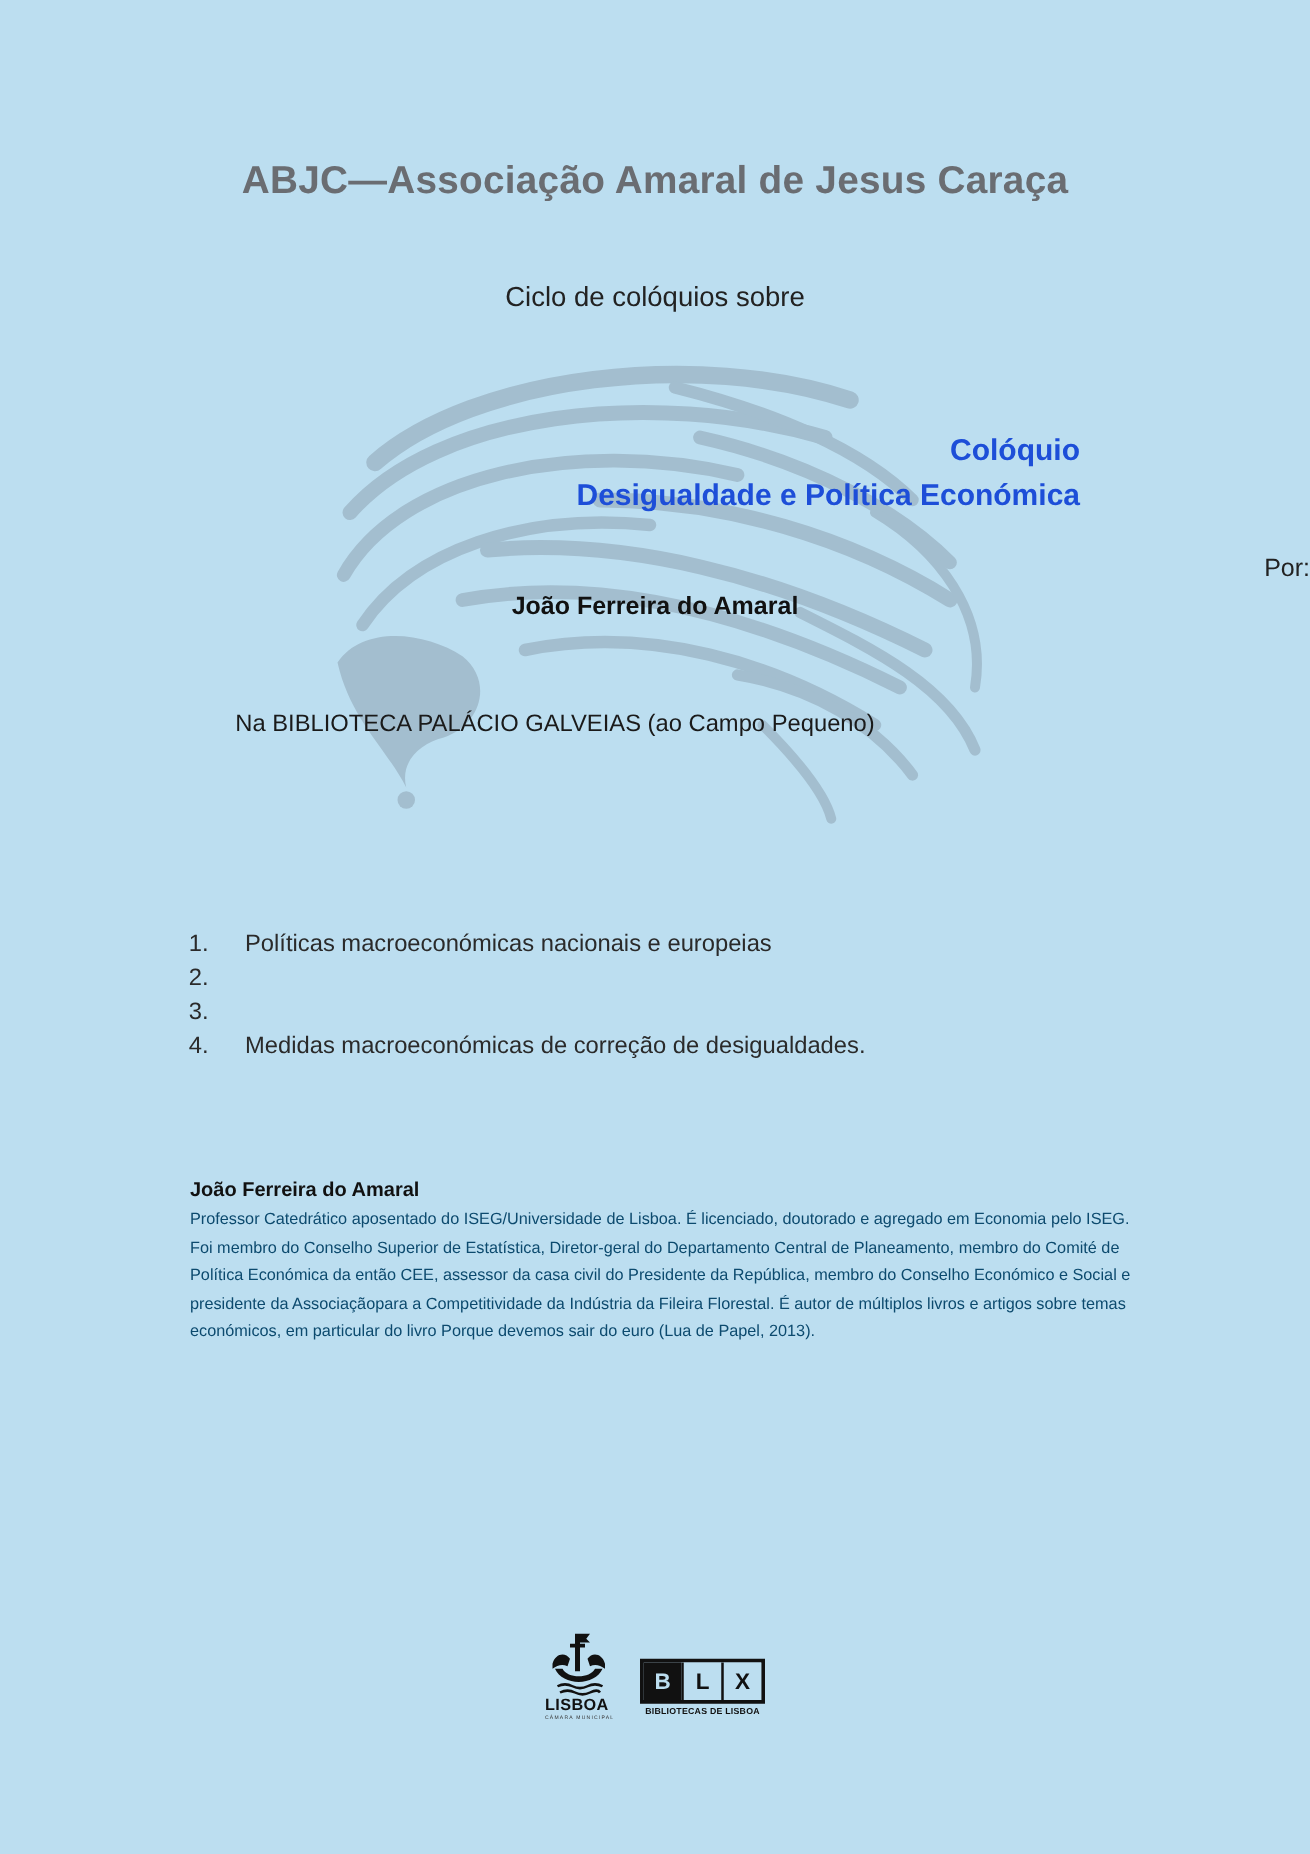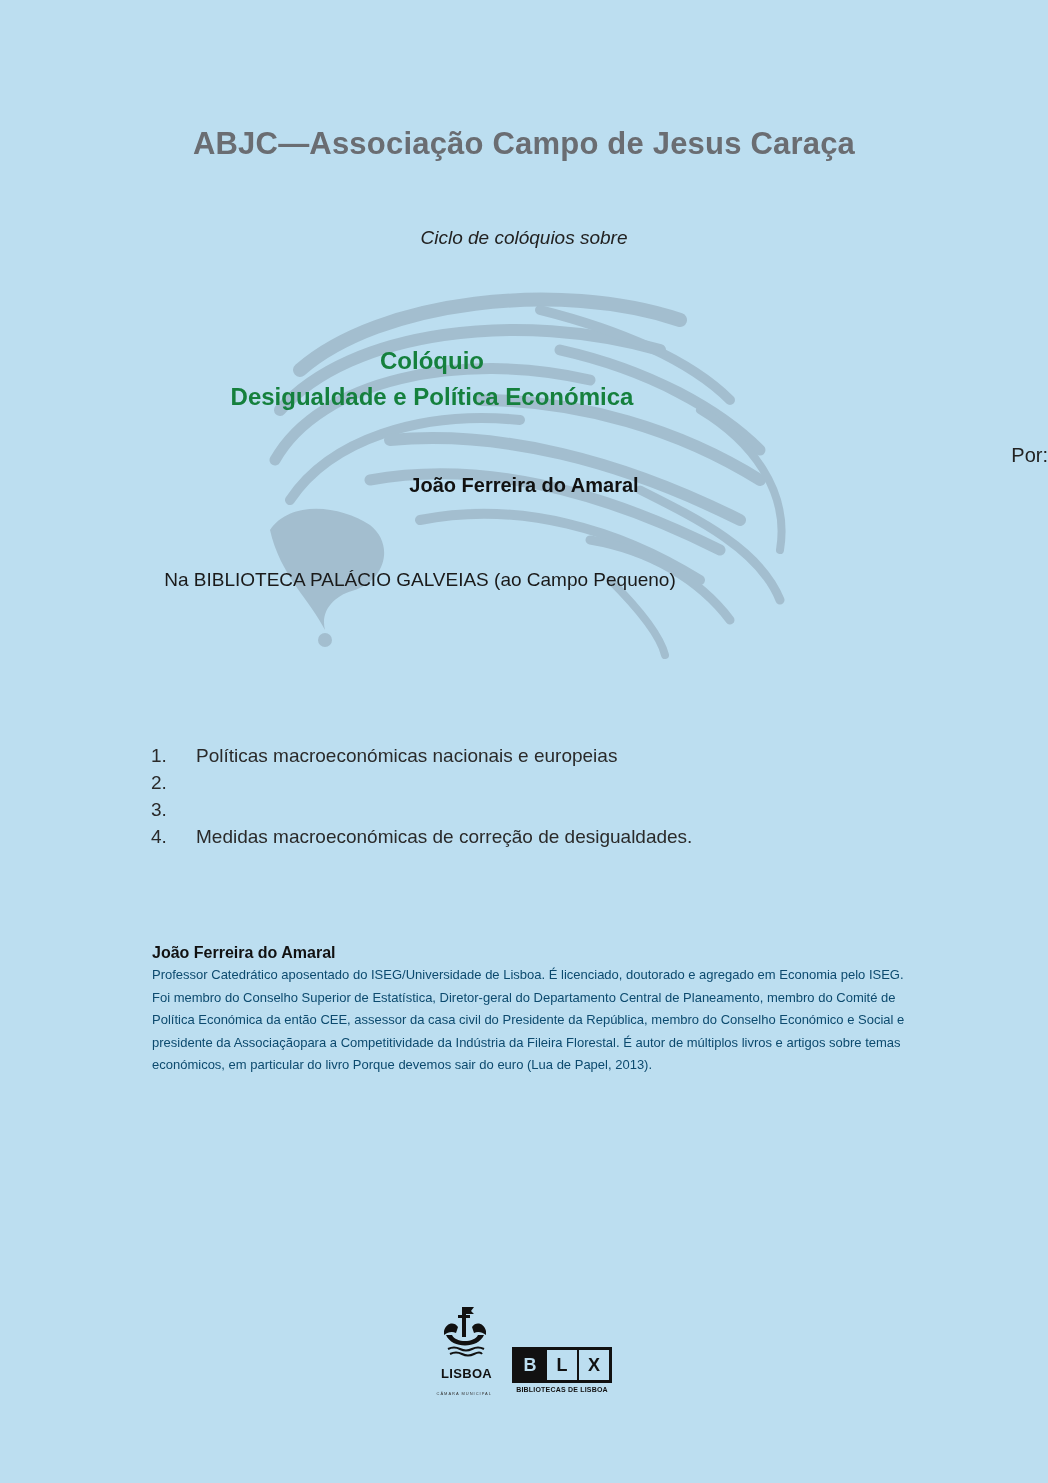--- a/index.html
+++ b/index.html
@@ -5,34 +5,34 @@
   html, body { margin:0; padding:0; }
   body {
     width:1048px; height:1483px; background:#bcdef0; position:relative; overflow:hidden;
     font-family: "Liberation Sans", "DejaVu Sans", sans-serif; color:#1a1a1a;
   }
   .watermark { position:absolute; left:260px; top:290px; width:540px; height:370px; opacity:0.55; }
   .org-title {
     position:absolute; top:126px; left:0; width:1048px; text-align:center;
     font-size:31px; font-weight:bold; color:#6a6d72; letter-spacing:0.2px;
   }
-  .cycle { position:absolute; top:224px; left:0; width:1048px; text-align:center; font-size:19px; line-height:27px; color:#222;font-style:italic; }
-  .colloquium { position:absolute; top:343px; left:0; width:864px; text-align:center; font-size:24px; font-weight:bold; line-height:36px; color:#15803d; }
+  .cycle { position:absolute; top:224px; left:0; width:1048px; text-align:center; font-size:22px; line-height:27px; color:#222; }
+  .colloquium { position:absolute; top:343px; left:0; width:864px; text-align:right; font-size:24px; font-weight:bold; line-height:36px; color:#1d4ed8; }
   .by-label { position:absolute; top:444px; left:0; width:1048px; text-align:right; font-size:20px; color:#222; }
   .speaker { position:absolute; top:474px; left:0; width:1048px; text-align:center; font-size:20px; font-weight:bold; color:#111; }
-  .venue { position:absolute; top:566px; left:0; width:840px; text-align:center; font-size:19px; line-height:27px; color:#1a1a1a; }
+  .venue { position:absolute; top:566px; left:0; width:840px; text-align:center; font-size:19px; line-height:27px; color:#1a1a1a;padding-left:24px; }
   .summary { position:absolute; top:742px; left:151px; width:700px; }
   .summary-title { font-size:18px; font-weight:bold; color:#111; line-height:26px; }
   .summary-item { display:flex; font-size:19px; line-height:27px; color:#2a2a2a; }
   .summary-num { width:45px; flex:none; }
   .bio { position:absolute; top:942px; left:152px; width:760px; }
   .bio-name { font-size:16px; font-weight:bold; color:#111; line-height:22px; }
   .bio-text { font-size:13px; line-height:22.5px; color:#0c4a6e; }
   .logos { position:absolute; top:1305px; left:436px; display:flex; align-items:flex-end; gap:20px; }
-  .lisboa-logo { width:56px; display:flex; flex-direction:column; align-items:flex-end;gap:10px; }
+  .lisboa-logo { width:56px; display:flex; flex-direction:column; align-items:flex-start; }
   .lisboa-word { font-size:13px; font-weight:bold; color:#111; letter-spacing:0.3px; line-height:14px; }
   .lisboa-sub { font-size:4px; color:#333; letter-spacing:1px; line-height:6px; }
   .blx-logo { display:flex; flex-direction:column; align-items:center; margin-bottom:4px; }
   .blx-box { display:flex; border:3px solid #111; height:30px; }
   .blx-cell { width:30px; height:30px; display:flex; align-items:center; justify-content:center; font-size:18px; font-weight:bold; }
   .blx-cell.dark { background:#111; color:#bcdef0; }
   .blx-cell.light { background:#bcdef0; color:#111; border-left:2px solid #111; }
   .blx-sub { font-size:7px; font-weight:bold; color:#111; margin-top:3px; letter-spacing:0.2px; }
 </style>
 </head>
@@ -52,21 +52,21 @@
     <path d="M160 230 C260 210 360 240 440 290" stroke-width="10"></path>
     <path d="M330 250 C390 260 440 290 470 330" stroke-width="9"></path>
     <path d="M380 200 C440 230 500 260 520 310" stroke-width="9"></path>
     <path d="M440 120 C490 150 530 200 520 260" stroke-width="8"></path>
     <path d="M350 290 C380 320 400 345 405 365" stroke-width="8"></path>
   </g>
   <path d="M10 240 C30 210 80 215 110 235 C135 255 125 290 95 300 C75 305 60 320 65 340 C50 310 20 285 10 240 Z" fill="#8fa5b5"></path>
   <circle cx="65" cy="350" r="7" fill="#8fa5b5"></circle>
 </svg>
 
-<div class="org-title">ABJC—Associação Campo de Jesus Caraça</div>
+<div class="org-title">ABJC—Associação Amaral de Jesus Caraça</div>
 
 <div class="cycle">
   <div>Ciclo de colóquios sobre</div>
 </div>
 
 <div class="colloquium">
   <div>Colóquio</div>
   <div>Desigualdade e Política Económica</div>
 </div>
 

